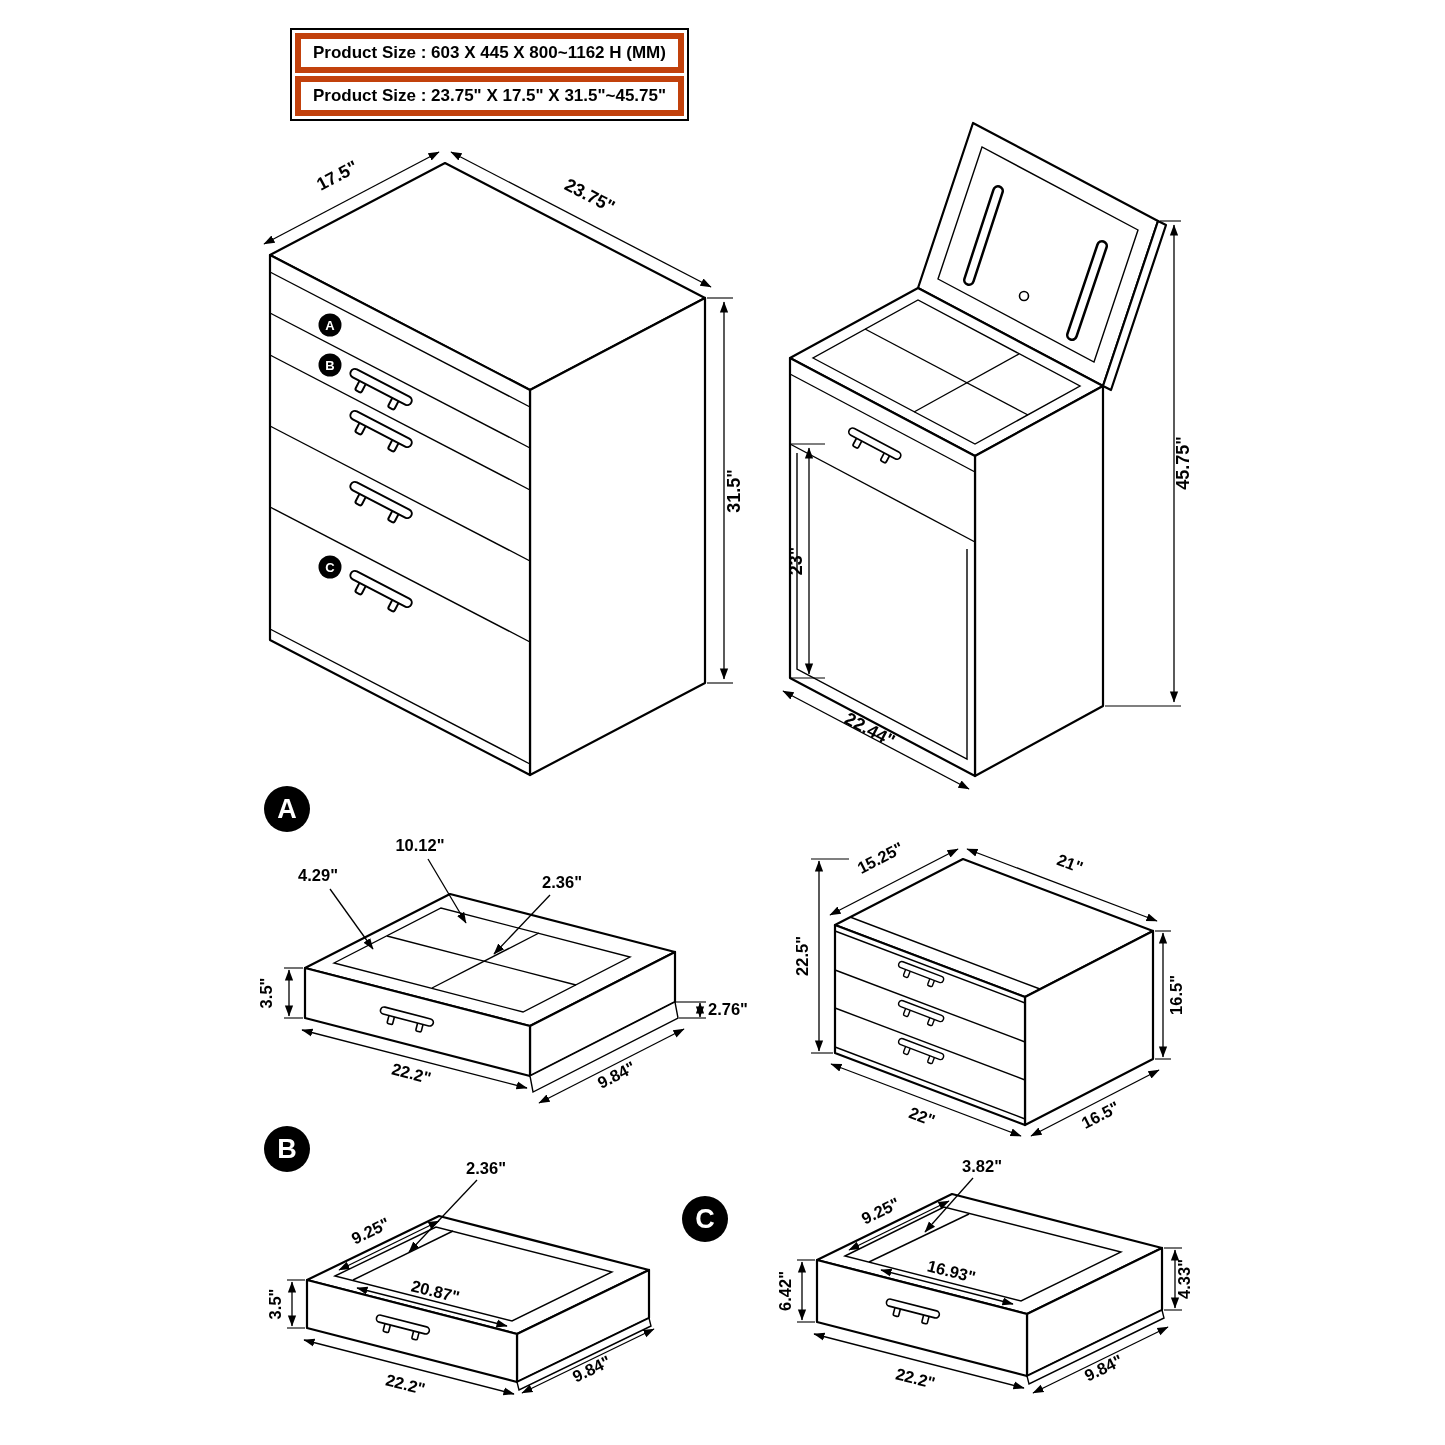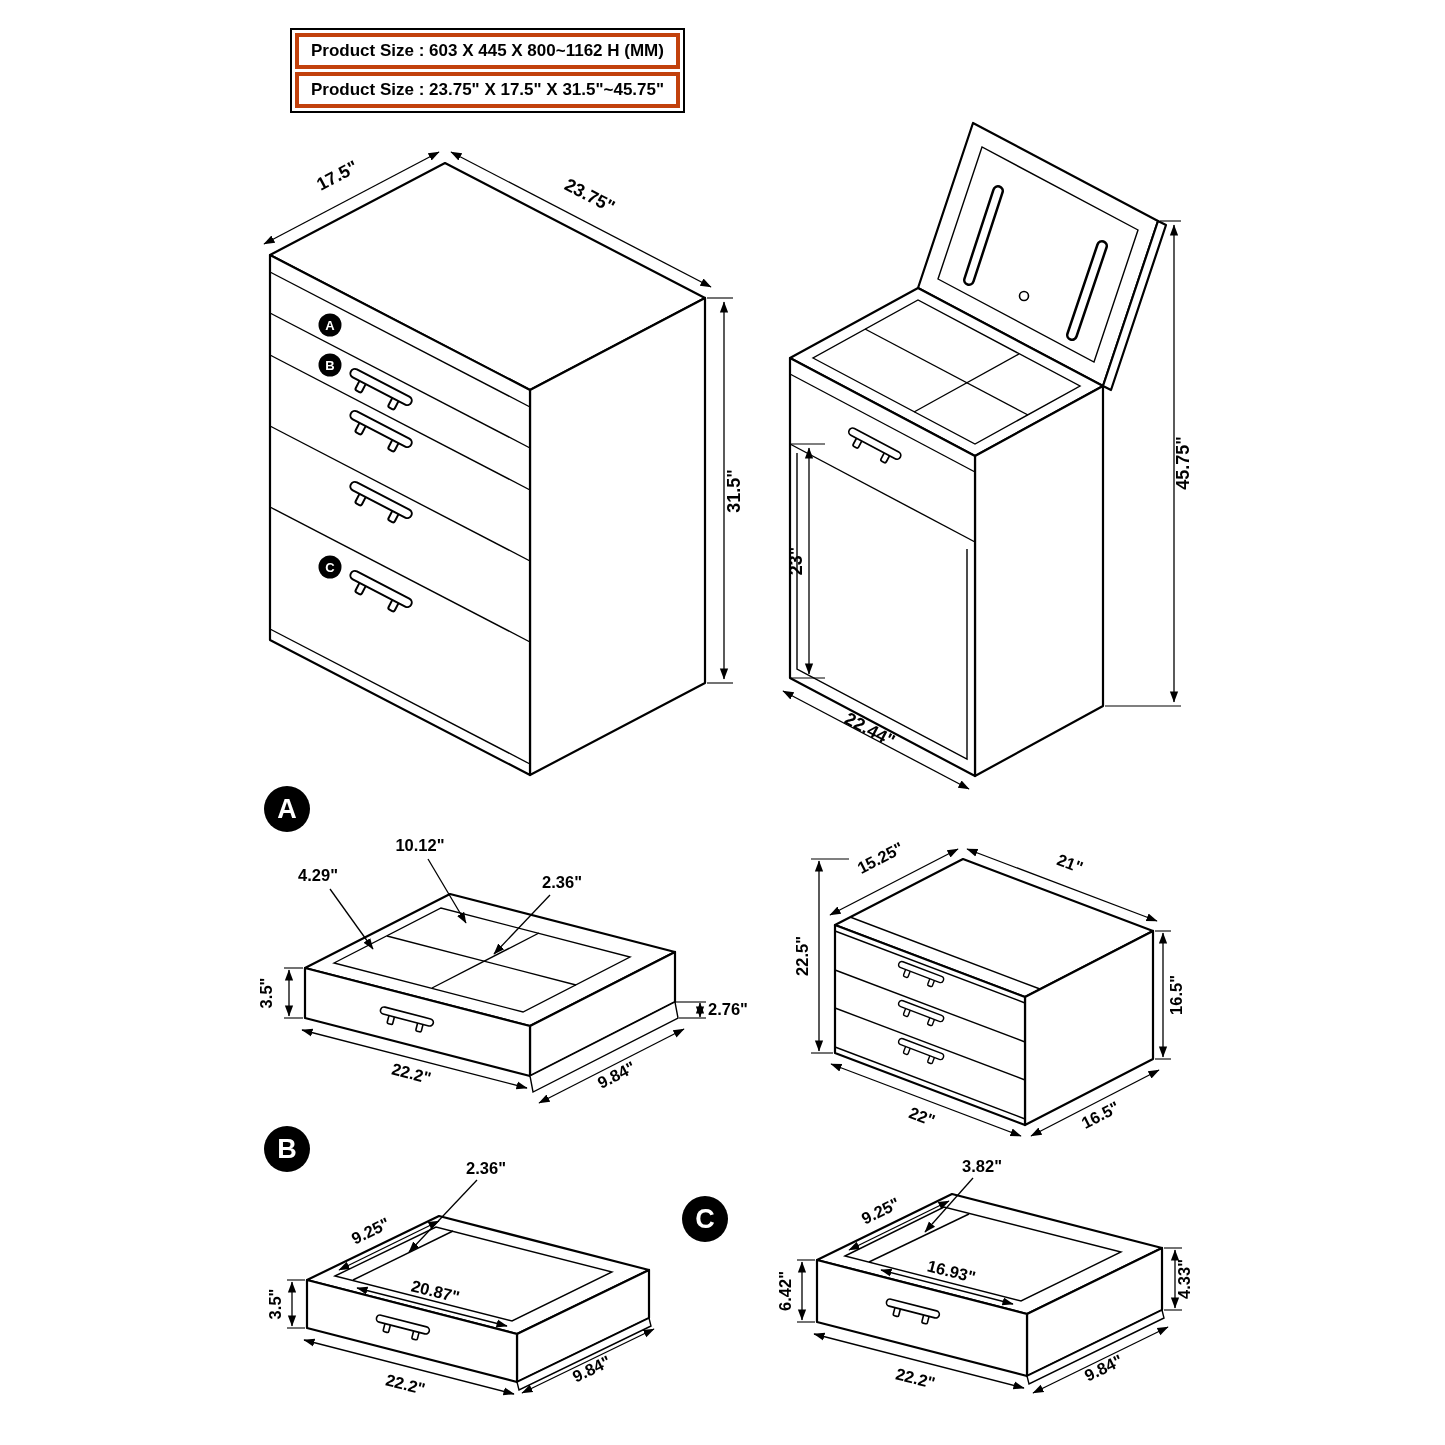--- a/index.html
+++ b/index.html
@@ -1,19 +1,19 @@
 <!DOCTYPE html>
 <html><head>
 <meta charset="utf-8">
 <style>
   html,body{margin:0;padding:0;background:#fff;}
   #page{position:relative;width:1445px;height:1445px;background:#fff;overflow:hidden;
         font-family:"Liberation Sans",sans-serif;}
   .size-box{position:absolute;left:290px;top:28px;border:2px solid #000;padding:3px;background:#fff;}
-  .size-row{border:4px solid #c2410c;padding:4px 12px;font-weight:bold;font-size:17px;white-space:nowrap;}
+  .size-row{border:6px solid #c2410c;padding:4px 12px;font-weight:bold;font-size:17px;white-space:nowrap;}
   .size-row + .size-row{margin-top:3px;}
   .big-mk{position:absolute;width:46px;height:46px;border-radius:50%;background:#000;color:#fff;
           display:flex;align-items:center;justify-content:center;
           font:bold 27px "Liberation Sans",sans-serif;}
   svg{position:absolute;overflow:visible;}
   .face{fill:#fff;stroke:#000;stroke-width:2.2;stroke-linejoin:round;}
   .thin{fill:none;stroke:#000;stroke-width:1.4;}
   .dim{fill:none;stroke:#000;stroke-width:1.3;}
   .tick{fill:none;stroke:#000;stroke-width:1.1;}
   .dimtxt{font:600 18px "Liberation Sans",sans-serif;fill:#000;text-anchor:middle;}

